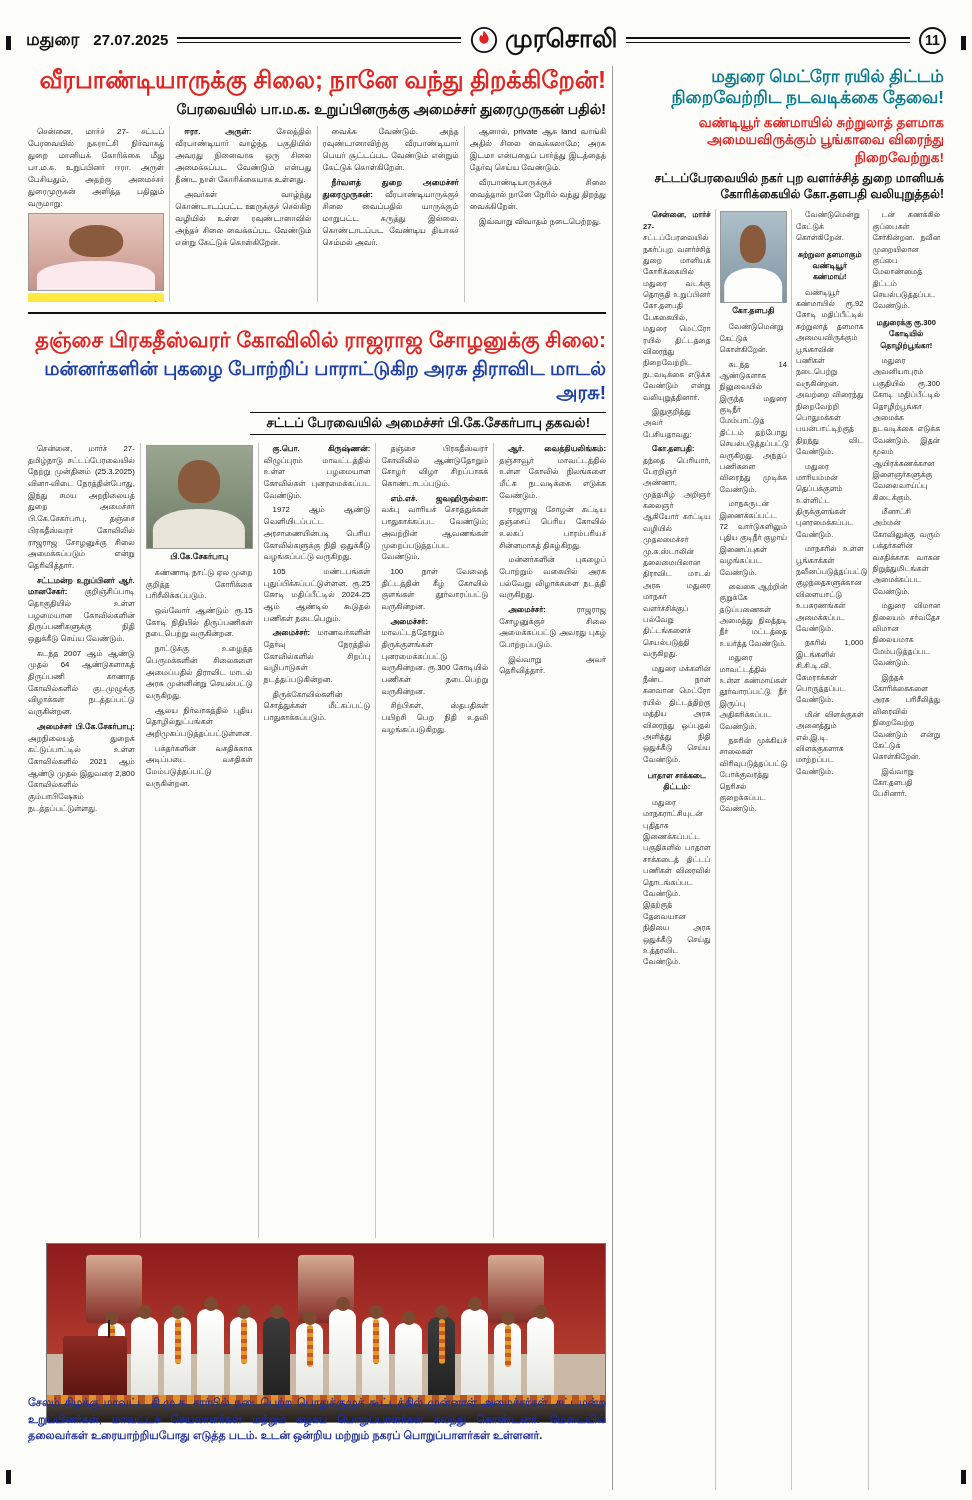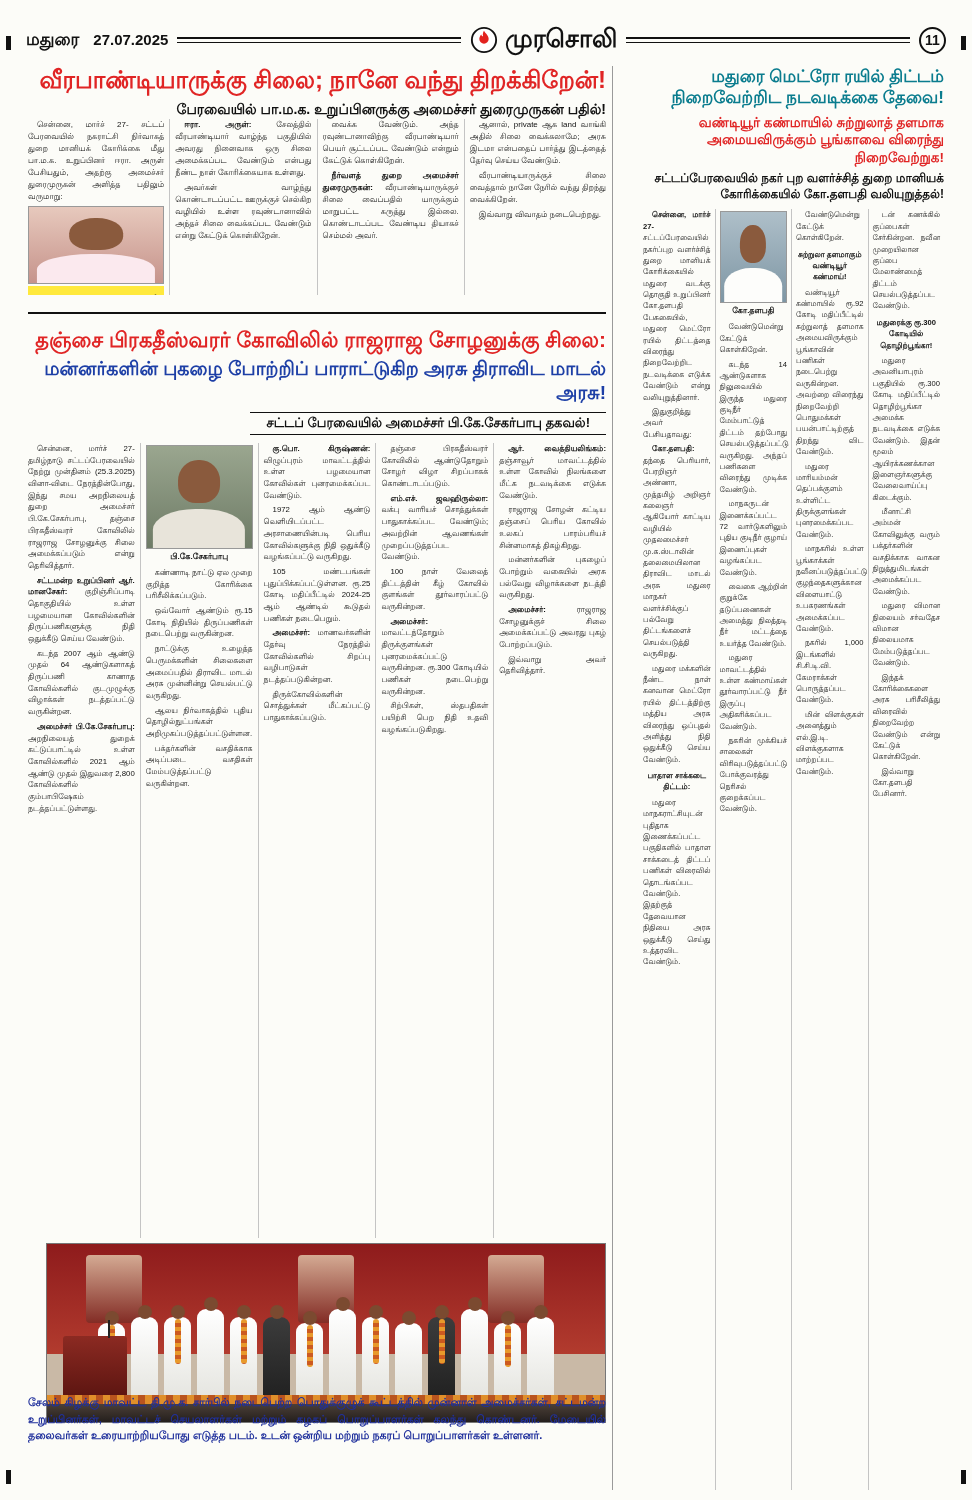--- a/index.html
+++ b/index.html
@@ -26,21 +26,21 @@
   .col{flex:1;min-width:0;font-size:8px;line-height:1.5;text-align:justify;overflow:hidden;padding:0 5px}
   .col:first-child{padding-left:0}
   .col:last-child{padding-right:0}
   .col + .col{border-left:1px solid #c4c4c4}
   .col p{margin:0 0 3px;text-indent:9px}
   .col p.sub{font-weight:bold;text-align:center;text-indent:0;margin:5px 0 4px}
 
   
   .art-a{left:28px;top:66px;width:578px;height:242px}
   .art-a h1{font-size:24px;color:var(--headline_red,#e02525);margin-bottom:4px}
-  .art-a h2{font-size:14px;}
+  .art-a h2{font-size:14px;margin-bottom:7px}
   .art-a .cols{height:176px}
 
   
   .art-b{left:612px;top:66px;width:332px;height:1424px;border-left:1px solid #9a9a9a;padding-left:26px}
   .art-b h1{font-size:17px;color:var(--headline_teal,#0a7c8e);margin-bottom:5px;line-height:1.25}
   .art-b h2{font-size:13.5px;color:var(--headline_red,#e02525);margin-bottom:5px;line-height:1.3}
   .art-b h3{font-size:12px;margin-bottom:7px;line-height:1.3}
   .art-b .cols{height:1282px}
   .art-b .col{font-size:7.6px;padding:0 4px}
 

